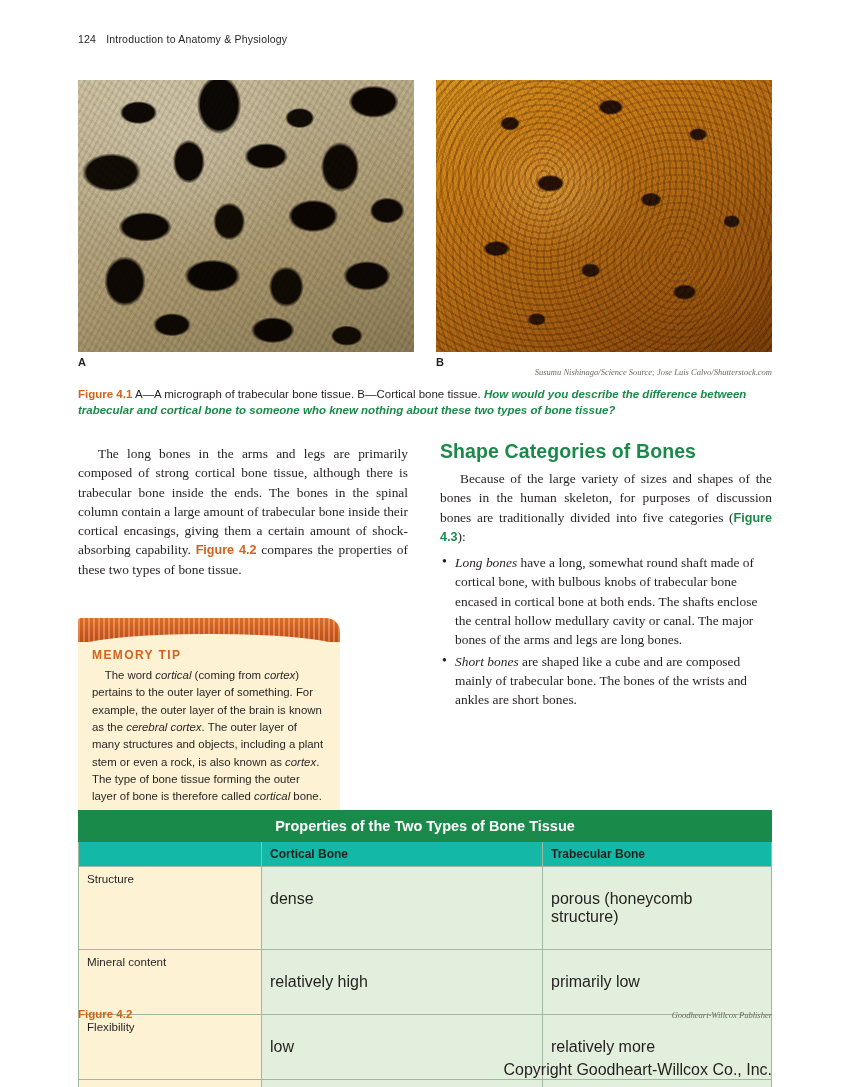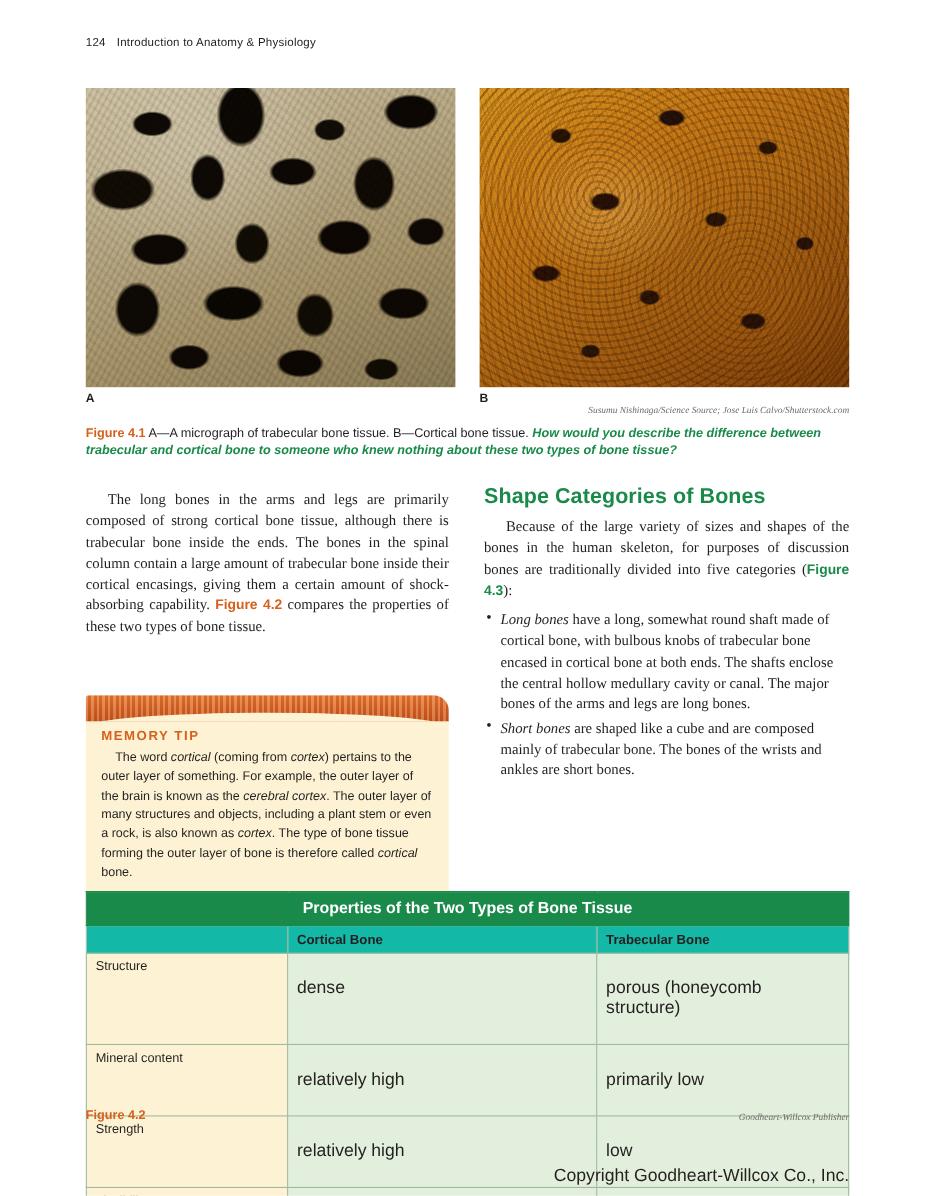--- a/index.html
+++ b/index.html
@@ -226,22 +226,21 @@
     top: -1px;
     font-size: 14px;
   }
   ul.bullets .term { font-style: italic; }
 
   
   .memory-tip {
     position: absolute;
     left: 78px;
     top: 618px;
-    width: 330px;
-    margin-top: 14px;
+    width: 262px;
   }
   .mt-banner {
     height: 24px;
     background:
       repeating-linear-gradient(90deg, rgba(255,255,255,.22) 0 2px, rgba(0,0,0,.07) 2px 5px),
       linear-gradient(180deg, #e8762a 0%, #d95f20 55%, #c95417 100%);
     border-radius: 3px 14px 0 0;
     position: relative;
     overflow: hidden;
   }
@@ -405,25 +404,20 @@
         <td class="rowlabel">Structure</td>
         <td class="cellval c2">dense</td>
         <td class="cellval">porous (honeycomb structure)</td>
       </tr>
       <tr>
         <td class="rowlabel">Mineral content</td>
         <td class="cellval c2">relatively high</td>
         <td class="cellval">primarily low</td>
       </tr>
       <tr>
-        <td class="rowlabel">Strength</td>
-        <td class="cellval c2">relatively high</td>
-        <td class="cellval">low</td>
-      </tr>
-      <tr>
         <td class="rowlabel">Flexibility</td>
         <td class="cellval c2">low</td>
         <td class="cellval">relatively more</td>
       </tr>
       <tr>
         <td class="rowlabel">Shock-absorbing ability</td>
         <td class="cellval c2">low</td>
         <td class="cellval">relatively more</td>
       </tr>
     </tbody>

